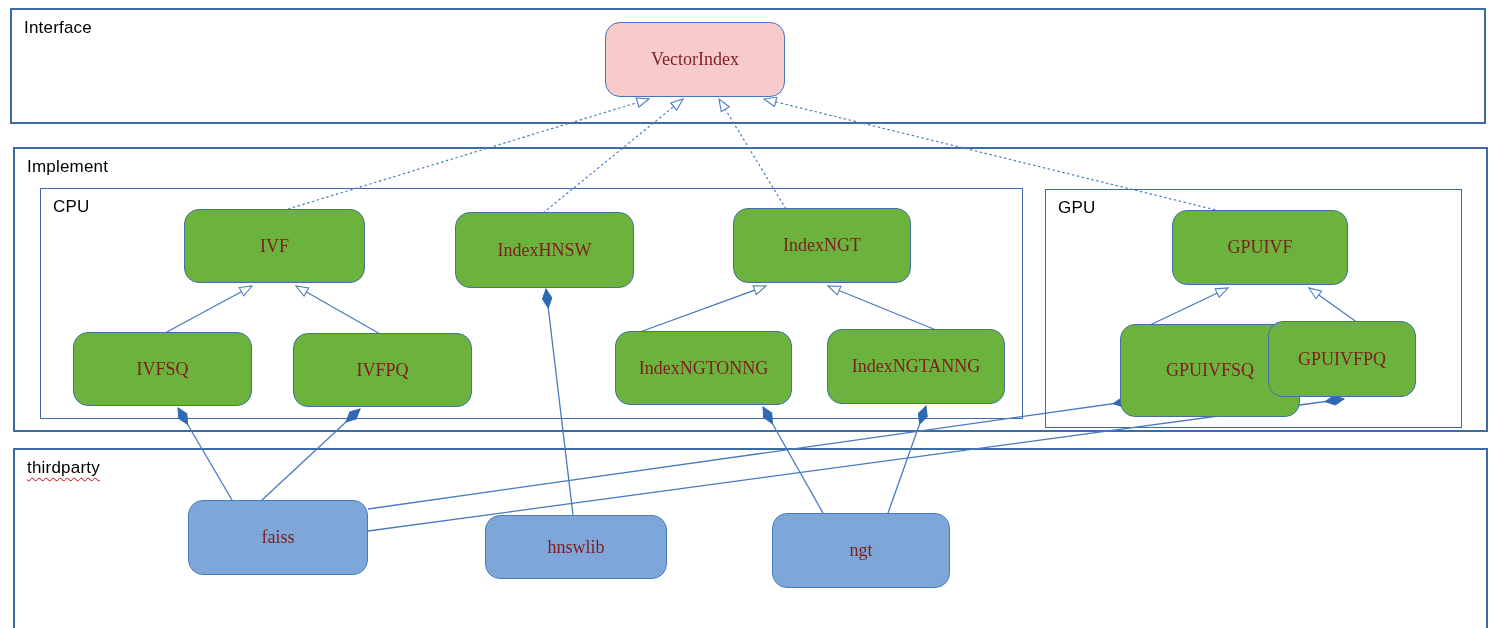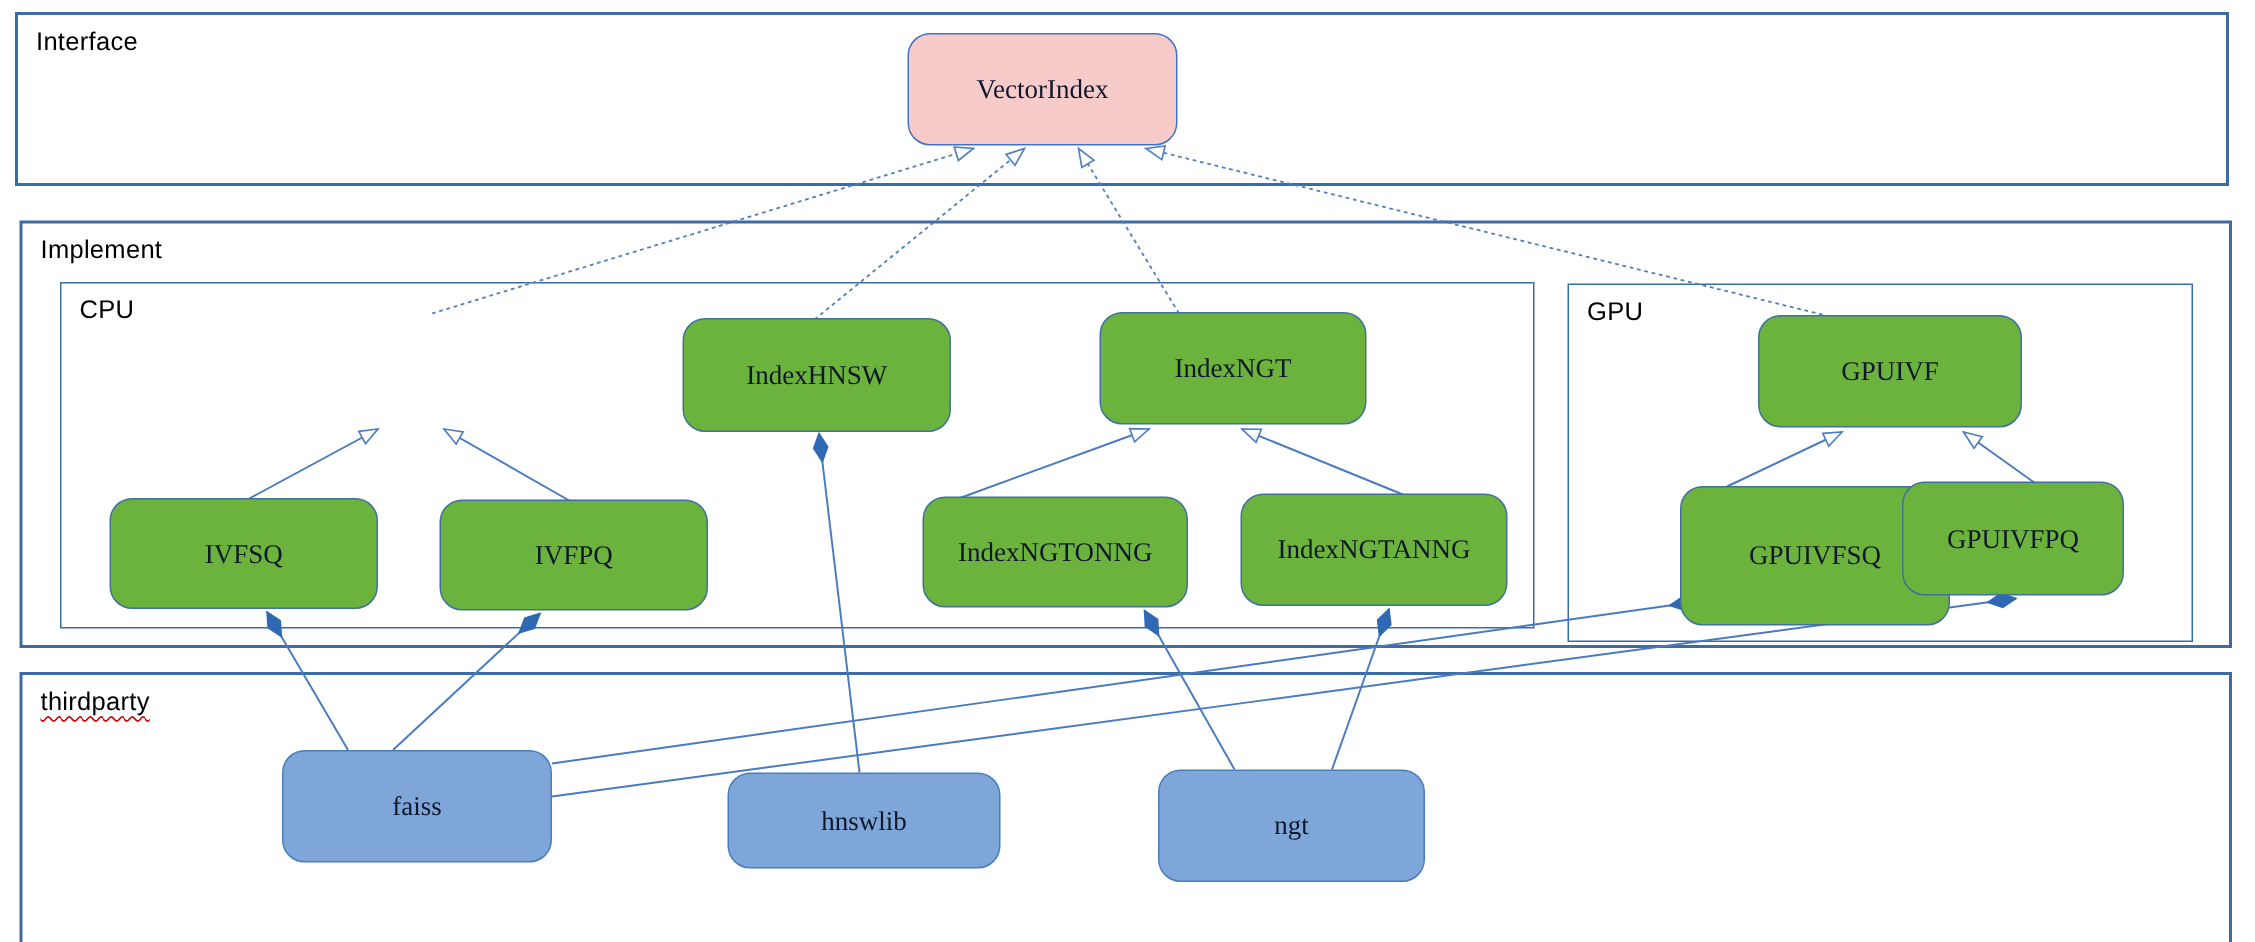--- a/index.html
+++ b/index.html
@@ -13,21 +13,21 @@
   #c-implement{left:13px;top:147px;width:1475px;height:285px;}
   #c-cpu{left:40px;top:188px;width:983px;height:231px;}
   #c-gpu{left:1045px;top:189px;width:417px;height:239px;}
   #c-thirdparty{left:13px;top:448px;width:1475px;height:201px;}
   #c-thirdparty .container-label{text-decoration:underline wavy #cc0000 1px;text-underline-offset:4px;}
   
   #edges{position:absolute;left:0;top:0;z-index:2;pointer-events:none;}
   
   .node{position:absolute;box-sizing:border-box;border:1.5px solid #41719c;border-radius:15px;
         display:flex;align-items:center;justify-content:center;z-index:3;
-        font-family:"Liberation Serif",serif;font-size:18px;color:#0f172a;}
+        font-family:"Liberation Serif",serif;font-size:18px;color:#7f1d1d;}
   .node-green{background:#6cb33e;}
   .node-blue{background:#7ea6d8;border-color:#4a7ebb;}
   .node-pink{background:#f8cbcb;border-color:#4472c4;}
   #n-vectorindex{left:605px;top:22px;width:180px;height:75px;}
   #n-ivf{left:184px;top:209px;width:181px;height:74px;}
   #n-indexhnsw{left:455px;top:212px;width:179px;height:76px;}
   #n-indexngt{left:733px;top:208px;width:178px;height:75px;}
   #n-ivfsq{left:73px;top:332px;width:179px;height:74px;}
   #n-ivfpq{left:293px;top:333px;width:179px;height:74px;}
   #n-indexngtonng{left:615px;top:331px;width:177px;height:74px;}
@@ -90,20 +90,23 @@
     <line class="edge-solid" x1="823" y1="513" x2="763" y2="407" marker-end="url(#dia)"></line>
     <line class="edge-solid" x1="888" y1="513" x2="926" y2="406" marker-end="url(#dia)"></line>
     <line class="edge-solid" x1="368" y1="509" x2="1132" y2="401" marker-end="url(#dia)"></line>
     <line class="edge-solid" x1="368" y1="531" x2="1344" y2="399" marker-end="url(#dia)"></line>
   </svg>
 
   <div class="node node-pink" id="n-vectorindex">
     <span>VectorIndex</span>
   </div>
 
+  <div class="node node-green" id="n-ivf">
+    <span>IVF</span>
+  </div>
   <div class="node node-green" id="n-indexhnsw">
     <span>IndexHNSW</span>
   </div>
   <div class="node node-green" id="n-indexngt">
     <span>IndexNGT</span>
   </div>
   <div class="node node-green" id="n-ivfsq">
     <span>IVFSQ</span>
   </div>
   <div class="node node-green" id="n-ivfpq">

